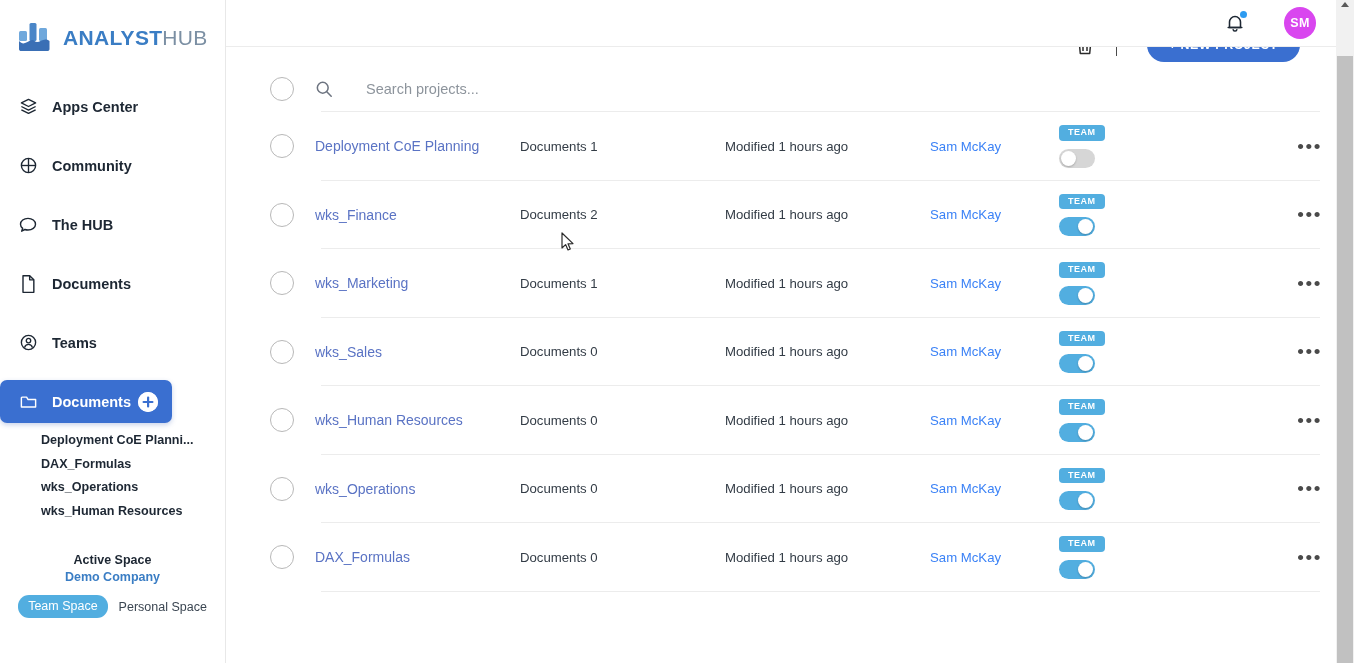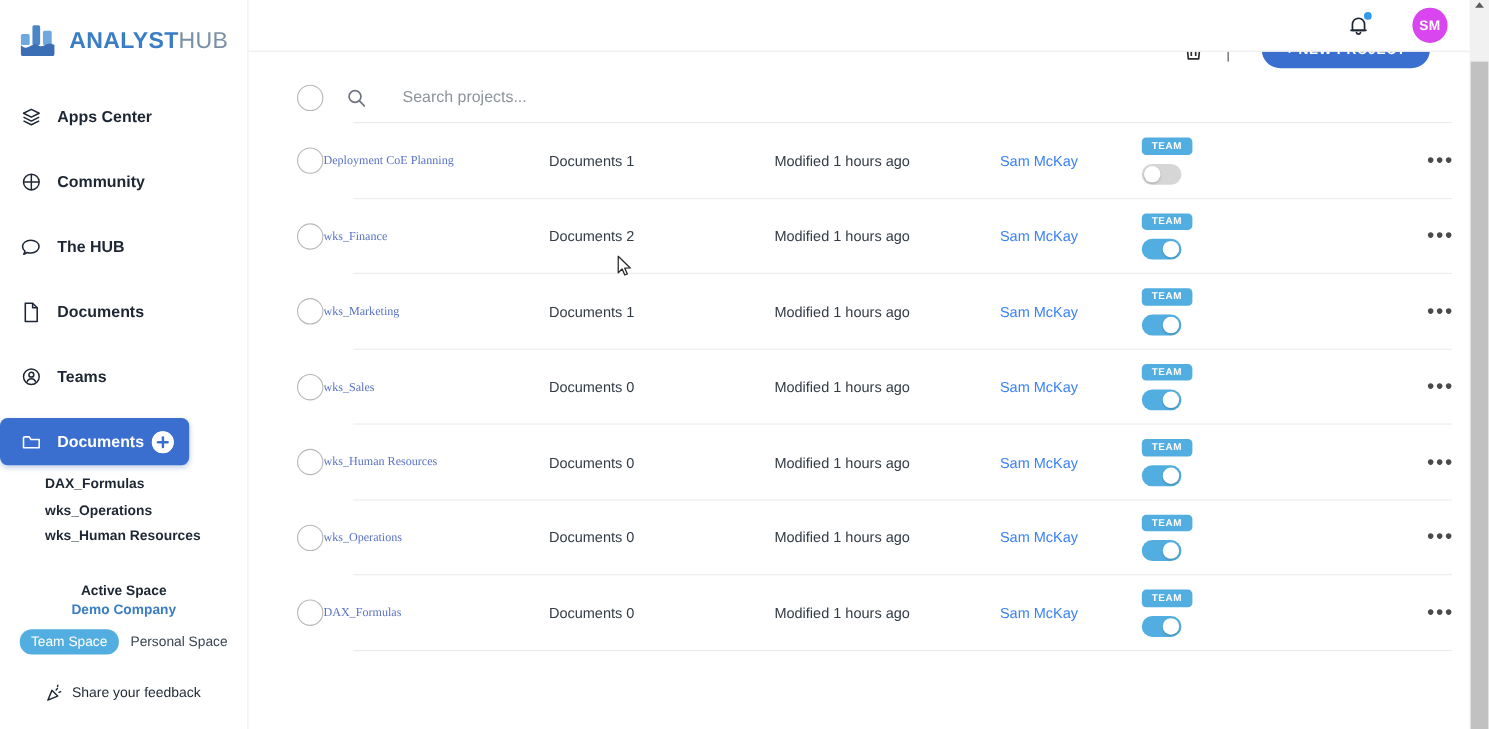--- a/index.html
+++ b/index.html
@@ -265,25 +265,25 @@
   }
   .proj-row .sep {
     position: absolute;
     left: 95px; right: 16px; bottom: 0;
     height: 1px;
     background: #ececec;
   }
   .c-name {
     width: 205px;
     flex: 0 0 205px;
-    font-size: 11px;
+    margin-left: 21px;
+    font-size: 14px;
     color: #5a73c4;
     cursor: pointer;
     white-space: nowrap;
-    font-family: Liberation Serif, serif;
   }
   .c-docs {
     width: 205px; flex: 0 0 205px;
     font-size: 13.2px; color: #333c46;
   }
   .c-mod {
     width: 205px; flex: 0 0 205px;
     font-size: 13.2px; color: #333c46;
   }
   .c-owner {
@@ -458,46 +458,36 @@
         <span class="plus-badge">
           <svg width="20" height="20" viewBox="0 0 20 20">
             <circle cx="10" cy="10" r="10" fill="#ffffff"></circle>
             <rect x="9" y="4.5" width="2.2" height="11" rx="1" fill="#3a6fd0"></rect>
             <rect x="4.5" y="8.9" width="11" height="2.2" rx="1" fill="#3a6fd0"></rect>
           </svg>
         </span>
       </div>
 
       <div class="subnav">
+        <div class="subnav-item">Deployment CoE Planni...</div>
         <div class="subnav-item">DAX_Formulas</div>
         <div class="subnav-item">wks_Operations</div>
         <div class="subnav-item">wks_Human Resources</div>
       </div>
     </nav>
 
     <div class="space-block">
       <div class="space-title">Active Space</div>
       <div class="space-name">Demo Company</div>
       <div class="space-toggle">
         <span class="space-chip">Team Space</span>
         <span class="space-plain">Personal Space</span>
       </div>
     </div>
 
-    <div class="feedback">
-      <span class="ico">
-        <svg width="16" height="16" viewBox="0 0 16 16" fill="none" stroke="#1d2733" stroke-width="1.3" stroke-linejoin="round">
-          <path d="M1.5 14.5 L5.2 5.6 L10.4 10.8 Z"></path>
-          <path d="M9 5.2 L10.2 4" stroke-linecap="round"></path>
-          <path d="M11.6 7.4 L13.2 6.8" stroke-linecap="round"></path>
-          <path d="M10.3 2.2 L10.6 0.9" stroke-linecap="round"></path>
-        </svg>
-      </span>
-      <span>Share your feedback</span>
-    </div>
   </aside>
 
   <section class="main">
 
     <div class="toolbar-peek">
       <span class="trash-ico">
         <svg width="18" height="20" viewBox="0 0 18 20" fill="none" stroke="#2b2b2b" stroke-width="1.5" stroke-linejoin="round">
           <path d="M3 5 L15 5 L13.7 18.5 L4.3 18.5 Z"></path>
           <line x1="7" y1="8" x2="7" y2="16"></line>
           <line x1="11" y1="8" x2="11" y2="16"></line>

